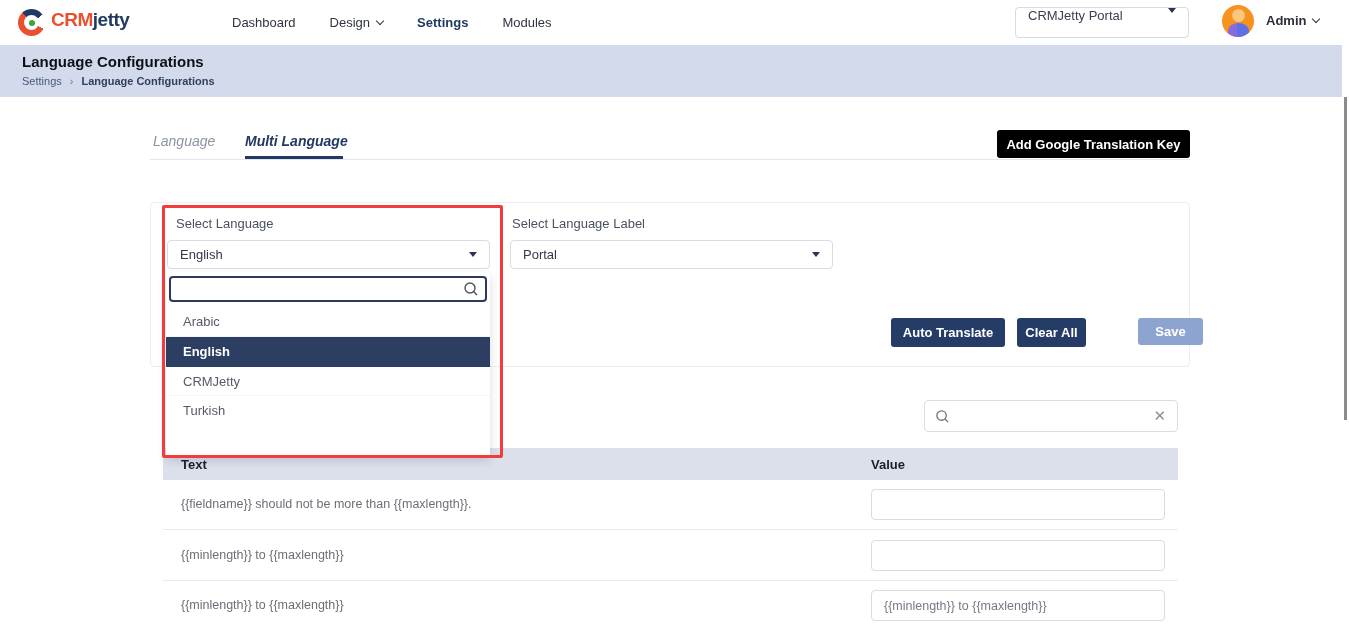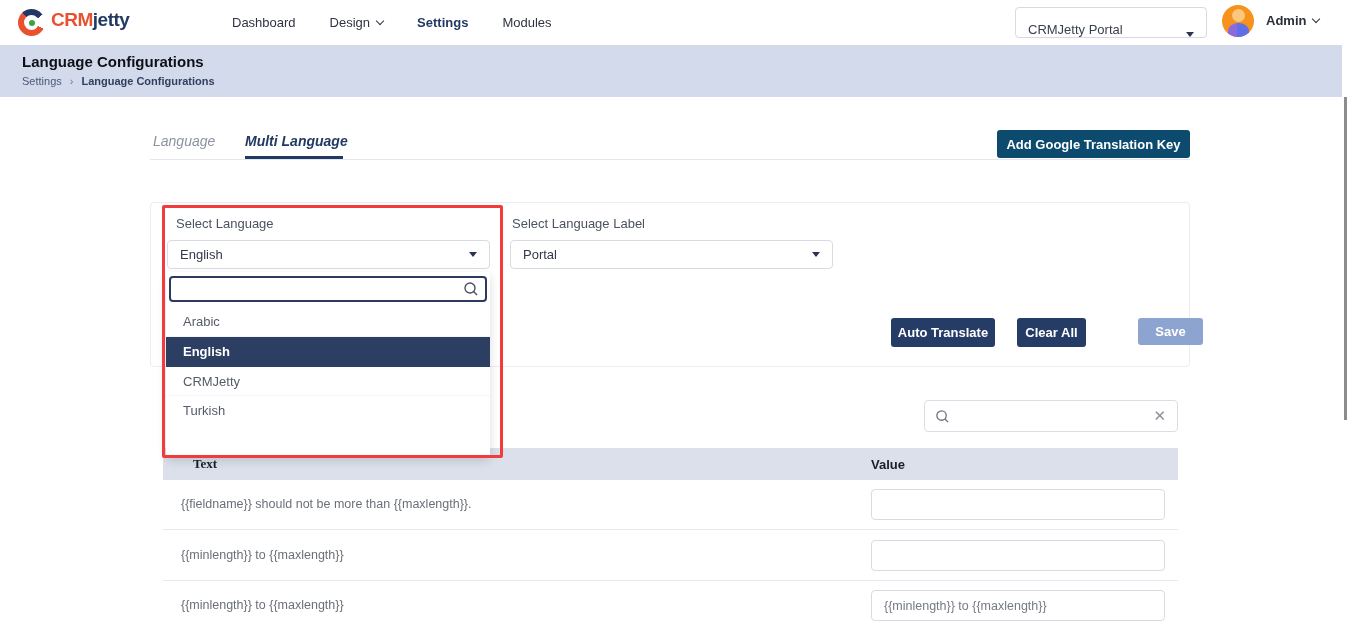--- a/index.html
+++ b/index.html
@@ -17,22 +17,22 @@
   .logo-dot { position:absolute; left:11px; top:11px; width:6px; height:6px; border-radius:50%;
     background:#3aa53a; z-index:2; }
   .brand-text { font-size:19px; font-weight:800; letter-spacing:-0.5px; }
   .brand-text .p1 { color:#e8502f; }
   .brand-text .p2 { color:#223a63; }
   .nav-items { position:absolute; left:232px; top:0; height:45px; display:flex; align-items:center; gap:34px; }
   .nav-item { font-size:13px; color:#2e3440; cursor:pointer; display:flex; align-items:center; }
   .nav-item.active { color:#223a63; font-weight:700; }
   .chev { display:inline-block; width:6px; height:6px; border-right:1.5px solid currentColor;
     border-bottom:1.5px solid currentColor; transform:rotate(45deg); margin-left:7px; margin-top:-3px; }
-  .portal-select { position:absolute; left:1015px; top:7px; width:192px; height:31px;
-    border:1px solid #d7dae1; border-radius:4px; background:#fff; display:flex; align-items:flex-end;
+  .portal-select { position:absolute; left:1015px; top:7px; width:174px; height:31px;
+    border:1px solid #d7dae1; border-radius:4px; background:#fff; display:flex; align-items:flex-start;
     padding:0 12px; font-size:13px; color:#3a3f4e; cursor:pointer; }
   .caret-down { width:0; height:0; border-left:4px solid transparent; border-right:4px solid transparent;
     border-top:5px solid #2b3550; }
   .portal-select .caret-down { margin-left:auto; }
   .avatar { position:absolute; left:1222px; top:5px; width:32px; height:32px; border-radius:50%;
     background:#f6921e; overflow:hidden; cursor:pointer; }
   .avatar .head { position:absolute; left:10px; top:4px; width:13px; height:13px; border-radius:50%;
     background:#fbc67e; }
   .avatar .body { position:absolute; left:6px; top:18px; width:21px; height:16px;
     border-radius:50% 50% 0 0; background:linear-gradient(90deg,#8a6bdb 0 45%, #5f6fe8 45%); }
@@ -48,21 +48,21 @@
   .crumb-sep { color:#6b7a94; font-size:11px; }
 
   
   .tabs-line { position:absolute; left:150px; top:159px; width:1040px; height:1px; background:#e4e6eb; }
   .tab { position:absolute; top:133px; font-size:14px; cursor:pointer;font-style:italic; }
   .tab-language { left:153px; color:#8b93a2; }
   .tab-multi { left:245px; color:#223a63; font-weight:700; }
   .tab-underline { position:absolute; left:245px; top:156px; width:98px; height:3px; background:#223a63; }
   .btn { border:none; border-radius:3px; color:#fff; font-weight:700; font-size:13px;
     font-family:"Liberation Sans", sans-serif; cursor:pointer; }
-  .btn-add { position:absolute; left:997px; top:130px; width:193px; height:28px; background:#0c4a6e; }
+  .btn-add { position:absolute; left:997px; top:130px; width:193px; height:28px; background:#000000; }
 
   
   .filter-card { position:absolute; left:150px; top:202px; width:1040px; height:165px;
     border:1px solid #ebedf2; border-radius:4px; background:#fff; }
   .field-label { position:absolute; font-size:13px; color:#4b5260; }
   .select-box { position:absolute; height:29px; border:1px solid #d8dbe2; border-radius:4px;
     background:#fff; display:flex; align-items:center; padding:0 12px; font-size:13px;
     color:#33394a; cursor:pointer; }
   .select-box .caret-down { margin-left:auto; }
 
@@ -73,35 +73,35 @@
     border-radius:4px; box-shadow:0 4px 10px rgba(20,30,60,.15); z-index:25;padding-left:40px; }
   .dd-search { position:absolute; left:3px; top:4px; width:318px; height:26px;
     border:2px solid #2b3a5e; border-radius:4px; background:#fff; padding:0 26px 0 8px;
     font-size:13px; font-family:"Liberation Sans", sans-serif; color:#33394a; outline:none; }
   .dd-search-icon { position:absolute; left:297px; top:9px; }
   .dd-options { position:absolute; left:0; top:35px; width:324px; }
   .opt { height:29.8px; line-height:29.8px; padding-left:17px; font-size:13px; color:#555b68;
     cursor:pointer; border-bottom:1px solid #f4f5f8; background:#fff; }
   .opt.selected { background:#2c3f63; color:#fff; font-weight:700; border-bottom:none; }
 
-  .btn-auto { position:absolute; left:891px; top:318px; width:104px; height:29px; background:#253c66; }
+  .btn-auto { position:absolute; left:891px; top:318px; width:114px; height:29px; background:#253c66; }
   .btn-clear { position:absolute; left:1017px; top:318px; width:69px; height:29px; background:#253c66; }
   .btn-save { position:absolute; left:1106px; top:318px; width:65px; height:27px; background:#8ea4d0;margin-left:32px; }
 
   
   .tbl-search { position:absolute; left:924px; top:400px; width:254px; height:32px;
     border:1px solid #dadde4; border-radius:4px; background:#fff; }
   .tbl-search input { position:absolute; left:30px; top:1px; width:190px; height:28px; border:none;
     outline:none; font-size:13px; font-family:"Liberation Sans", sans-serif; color:#33394a; }
   .tbl-search .mag { position:absolute; left:10px; top:8px; }
   .tbl-search .x { position:absolute; right:11px; top:6px; font-size:15px; color:#8a8f99; cursor:pointer; }
 
   .tbl-header { position:absolute; left:163px; top:448px; width:1015px; height:32px;
     background:#dce0ea; display:flex; align-items:center; }
-  .th-text { position:absolute; left:30px; font-size:13px; font-weight:700; color:#1a1f28;font-family:Liberation Serif, serif; }
+  .th-text { position:absolute; left:18px; font-size:13px; font-weight:700; color:#1a1f28; }
   .th-value { position:absolute; left:708px; font-size:13px; font-weight:700; color:#1a1f28; }
 
   .tbl-row { position:absolute; left:163px; width:1015px; height:50px; background:#fff;
     border-bottom:1px solid #e8eaef; }
   .row-text { position:absolute; left:18px; top:17px; font-size:12.5px; color:#6b7077; }
   .row-input { position:absolute; left:708px; top:9px; width:294px; height:31px;
     border:1px solid #d8dbe2; border-radius:4px; padding:0 12px; font-size:12.5px;
     color:#757b85; font-family:"Liberation Sans", sans-serif; outline:none; background:#fff; }
 
   

